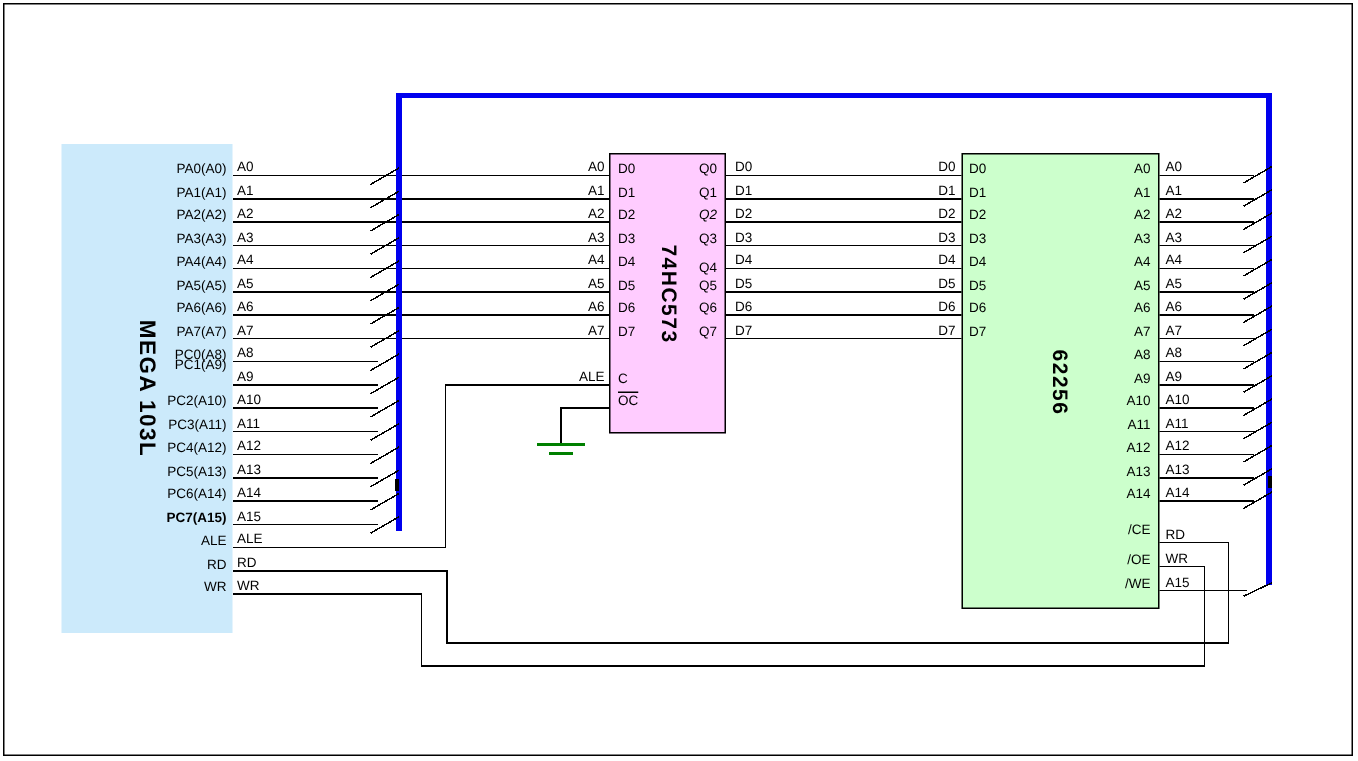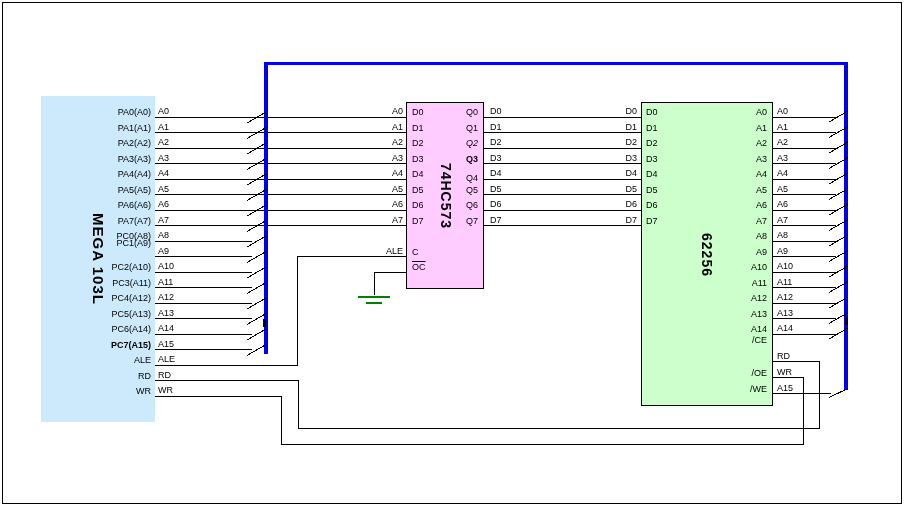--- a/index.html
+++ b/index.html
@@ -177,21 +177,21 @@
       <div class="lbl" style="top: 153.5px; left: 412px;">D3</div>
       <div class="lbl" style="top: 169px; left: 412px;">D4</div>
       <div class="lbl" style="top: 184.5px; left: 412px;">D5</div>
       <div class="lbl" style="top: 200px; left: 412px;">D6</div>
       <div class="lbl" style="top: 215.5px; left: 412px;">D7</div>
       <div class="lbl" style="top: 246.5px; left: 412px;">C</div>
       <div class="lbl ov" style="top: 262px; left: 412px;">OC</div>
       <div class="lbl r" style="top: 107px; left: 358px;">Q0</div>
       <div class="lbl r" style="top: 122.5px; left: 358px;">Q1</div>
       <div class="lbl r" style="top: 138px; left: 358px; font-style: italic;">Q2</div>
-      <div class="lbl r" style="top: 153.5px; left: 358px; font-weight: bold;">Q3</div>
+      <div class="lbl r" style="top: 153.5px; left: 358px;">Q3</div>
       <div class="lbl r" style="top: 173px; left: 358px;">Q4</div>
       <div class="lbl r" style="top: 184.5px; left: 358px;">Q5</div>
       <div class="lbl r" style="top: 200px; left: 358px;">Q6</div>
       <div class="lbl r" style="top: 215.5px; left: 358px;">Q7</div>
       <div class="lbl" style="top: 106px; left: 490px;">D0</div>
       <div class="lbl" style="top: 121.5px; left: 490px;">D1</div>
       <div class="lbl" style="top: 137px; left: 490px;">D2</div>
       <div class="lbl" style="top: 152.5px; left: 490px;">D3</div>
       <div class="lbl" style="top: 168px; left: 490px;">D4</div>
       <div class="lbl" style="top: 183.5px; left: 490px;">D5</div>
@@ -221,21 +221,21 @@
       <div class="lbl r" style="top: 184.5px; left: 647px;">A5</div>
       <div class="lbl r" style="top: 200px; left: 647px;">A6</div>
       <div class="lbl r" style="top: 215.5px; left: 647px;">A7</div>
       <div class="lbl r" style="top: 231px; left: 647px;">A8</div>
       <div class="lbl r" style="top: 246.5px; left: 647px;">A9</div>
       <div class="lbl r" style="top: 262px; left: 647px;">A10</div>
       <div class="lbl r" style="top: 277.5px; left: 647px;">A11</div>
       <div class="lbl r" style="top: 293px; left: 647px;">A12</div>
       <div class="lbl r" style="top: 308.5px; left: 647px;">A13</div>
       <div class="lbl r" style="top: 324px; left: 647px;">A14</div>
-      <div class="lbl r" style="top: 335px; left: 647px; text-align: right;">/CE</div>
+      <div class="lbl r" style="top: 348px; left: 647px; text-align: right;">/CE</div>
       <div class="lbl r" style="top: 367.5px; left: 647px;">/OE</div>
       <div class="lbl r" style="top: 383.5px; left: 647px;">/WE</div>
       <div class="lbl" style="top: 106px; left: 777px;">A0</div>
       <div class="lbl" style="top: 121.5px; left: 777px;">A1</div>
       <div class="lbl" style="top: 137px; left: 777px;">A2</div>
       <div class="lbl" style="top: 152.5px; left: 777px;">A3</div>
       <div class="lbl" style="top: 168px; left: 777px;">A4</div>
       <div class="lbl" style="top: 183.5px; left: 777px;">A5</div>
       <div class="lbl" style="top: 199px; left: 777px;">A6</div>
       <div class="lbl" style="top: 214.5px; left: 777px;">A7</div>

